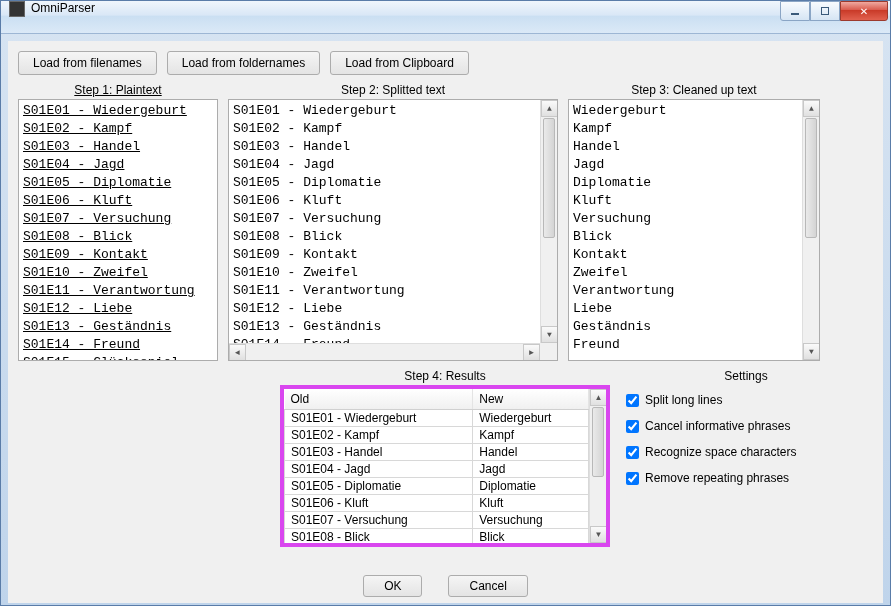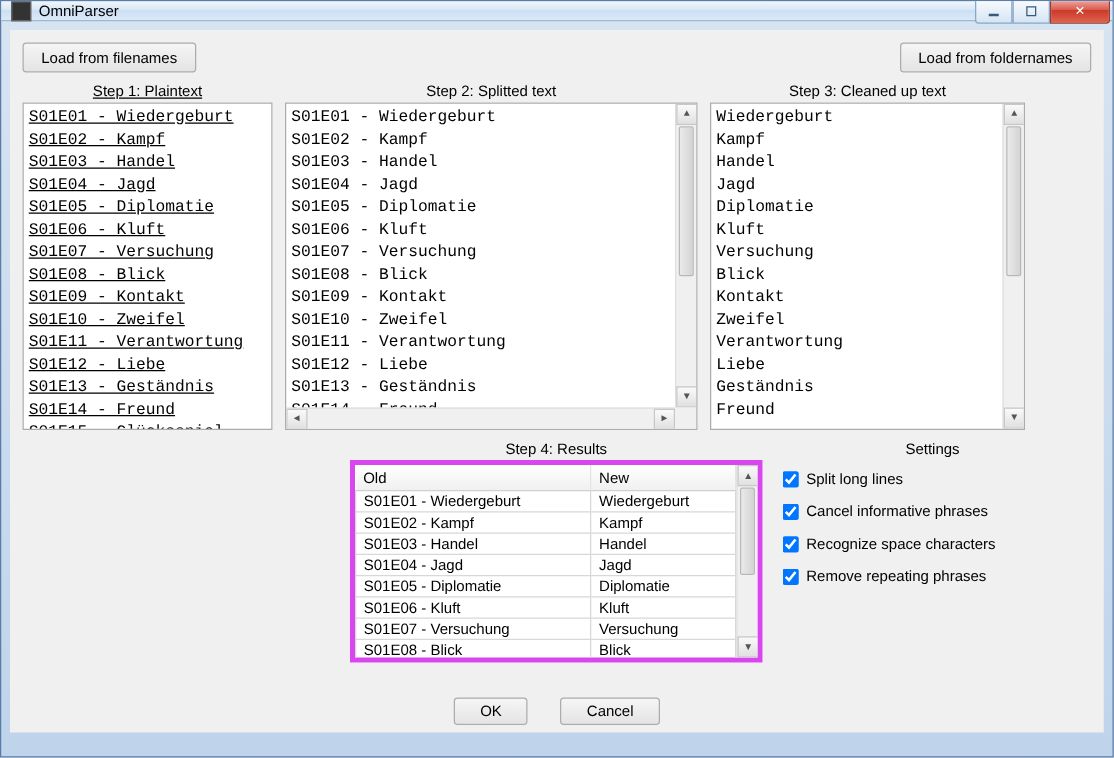--- a/index.html
+++ b/index.html
@@ -6,25 +6,24 @@
 body {
   font-family: "Segoe UI", Tahoma, sans-serif;
   font-size: 12px;
   background: linear-gradient(to bottom, #d7e4f2 0%, #bfd4eb 100%);
   width: 891px;
   height: 606px;
   overflow: hidden;
   border: 1px solid #5a7ca8;
 }
 .titlebar {
-  height: 16px;
+  height: 33px;
   background: linear-gradient(to bottom, #f0f6fc 0%, #d9e7f6 45%, #cadff2 46%, #dbe9f7 100%);
   border-bottom: 1px solid #9db6d4;
   display: flex;
-  align-items: center;
   padding-left: 8px;
 }
 .titlebar .app-icon {
   width: 16px; height: 16px;
   background: #333;
   border: 1px solid #666;
   margin-right: 6px;
   display: flex; align-items: center; justify-content: center;
 }
 .titlebar .title-text { color: #000; }
@@ -48,21 +47,21 @@
 }
 .winbtn .sq { width:8px; height:8px; border:1px solid #3a5a7a; }
 .winbtn .mn { width:8px; height:0; border-top:2px solid #3a5a7a; margin-top:6px;}
 .content {
   background: #f0f0f0;
   margin: 7px;
   height: calc(606px - 30px - 14px);
   padding: 10px;
   position: relative;
 }
-.topbtns { display: flex; gap: 10px; margin-bottom: 8px; justify-content: space-between; }
+.topbtns { display: flex; gap: 10px; margin-bottom: 8px; }
 .btn {
   padding: 4px 14px;
   border: 1px solid #acacac;
   border-radius: 3px;
   background: linear-gradient(to bottom, #f5f5f5, #e4e4e4);
   font-size: 12px;
   cursor: default;
 }
 .grid-top {
   display: flex;
@@ -198,20 +197,21 @@
         <span>✕</span>
       </div>
   </div>
 </div>
 
 <div class="content">
 
   <div class="topbtns">
     <button class="btn">Load from filenames</button>
     <button class="btn">Load from foldernames</button>
+    <button class="btn">Load from Clipboard</button>
   </div>
 
   <div class="grid-top">
     <div class="col col1">
       <div class="col-label">Step 1: Plaintext</div>
       <div class="textbox">
         <div class="inner" id="plaintext-inner">S01E01 - Wiedergeburt
 S01E02 - Kampf
 S01E03 - Handel
 S01E04 - Jagd

